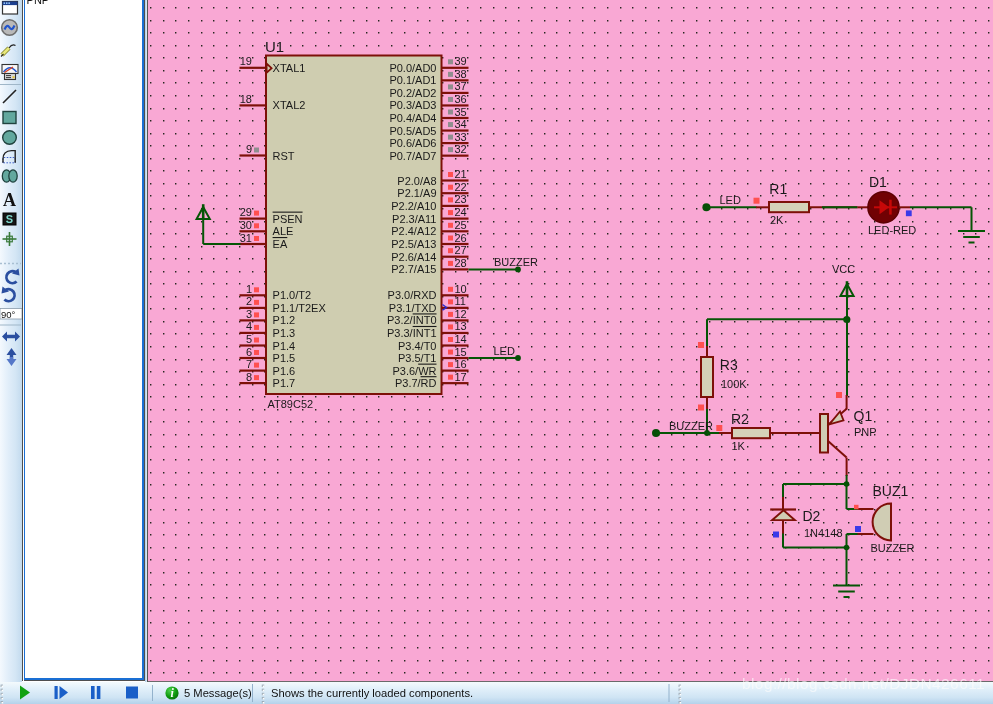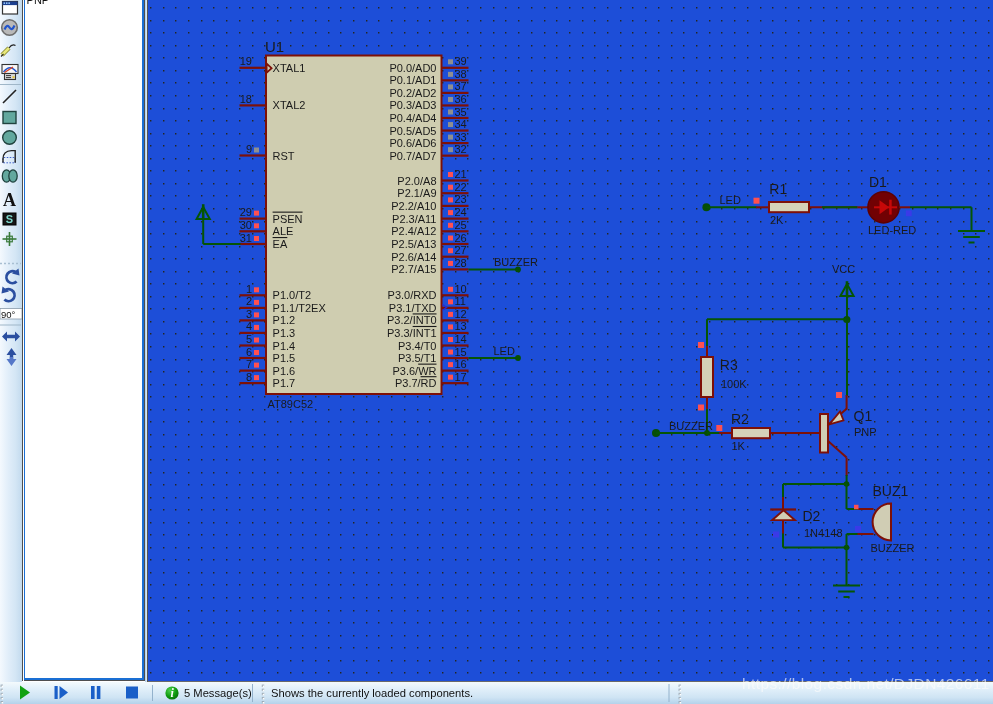--- a/index.html
+++ b/index.html
@@ -8,21 +8,21 @@
 #grayL { position:absolute; left:22.2px; top:0; width:1.3px; height:681px; background:#4f4f4f; }
 #blueL { position:absolute; left:23.5px; top:0; width:1.6px; height:681px; background:#1a6fd4; }
 #panel { position:absolute; left:25.1px; top:0; width:116.9px; height:678px; background:#fff; }
 #blueR { position:absolute; left:142px; top:0; width:1.5px; height:681px; background:#1a6fd4; }
 #grayR { position:absolute; left:143.5px; top:0; width:1px; height:681px; background:#4f4f4f; }
 #gutter { position:absolute; left:144.5px; top:0; width:2.9px; height:682px;
   background:linear-gradient(90deg,#a9c9e6,#e2eef9); }
 #blueB { position:absolute; left:23.5px; top:678px; width:120px; height:2px; background:#1a6fd4; }
 #grayB { position:absolute; left:23.5px; top:680px; width:120px; height:1px; background:#4f4f4f; }
 #cgray { position:absolute; left:147.4px; top:0; width:1px; height:682px; background:#555; z-index:5; }
-#canvas { position:absolute; left:148px; top:0; width:845px; height:682px; background:#1d4ed8;
+#canvas { position:absolute; left:148px; top:0; width:845px; height:682px; background:#f9a8d4;
   border-bottom:1px solid #6a6a6a; }
 #statusbar { position:absolute; left:0; top:682px; width:993px; height:22px;
   background:linear-gradient(180deg,#f4fafd 0%,#e2f0fa 30%,#cfe4f4 70%,#b4d2ea 100%); }
 #pnp { position:absolute; left:1.5px; top:-6px; font-size:11px; color:#111; }
 #wm { position:absolute; left:742px; top:674.5px; font-size:15.5px; color:rgba(252,252,252,0.65);
   letter-spacing:0.4px; z-index:30; }
 </style></head>
 <body>
 <div id="canvas">
 <svg width="845" height="682">
@@ -399,12 +399,12 @@
       <rect x="0.6" y="6.699999999999999" width="2.4" height="2.4" fill="#9aa8b4"></rect>
       <rect x="1.5" y="7.6" width="1.7" height="1.7" fill="#ffffff"></rect>
       <rect x="0.6" y="10.799999999999999" width="2.4" height="2.4" fill="#9aa8b4"></rect>
       <rect x="1.5" y="11.7" width="1.7" height="1.7" fill="#ffffff"></rect>
       <rect x="0.6" y="14.899999999999999" width="2.4" height="2.4" fill="#9aa8b4"></rect>
       <rect x="1.5" y="15.799999999999999" width="1.7" height="1.7" fill="#ffffff"></rect>
       <rect x="0.6" y="19.0" width="2.4" height="2.4" fill="#9aa8b4"></rect>
       <rect x="1.5" y="19.9" width="1.7" height="1.7" fill="#ffffff"></rect>
  </svg>
 </div>
-<div id="wm">https://blog.csdn.net/DJDN426611</div>
+<div id="wm">blog://blog.csdn.net/DJDN426611</div>
 </body></html>

